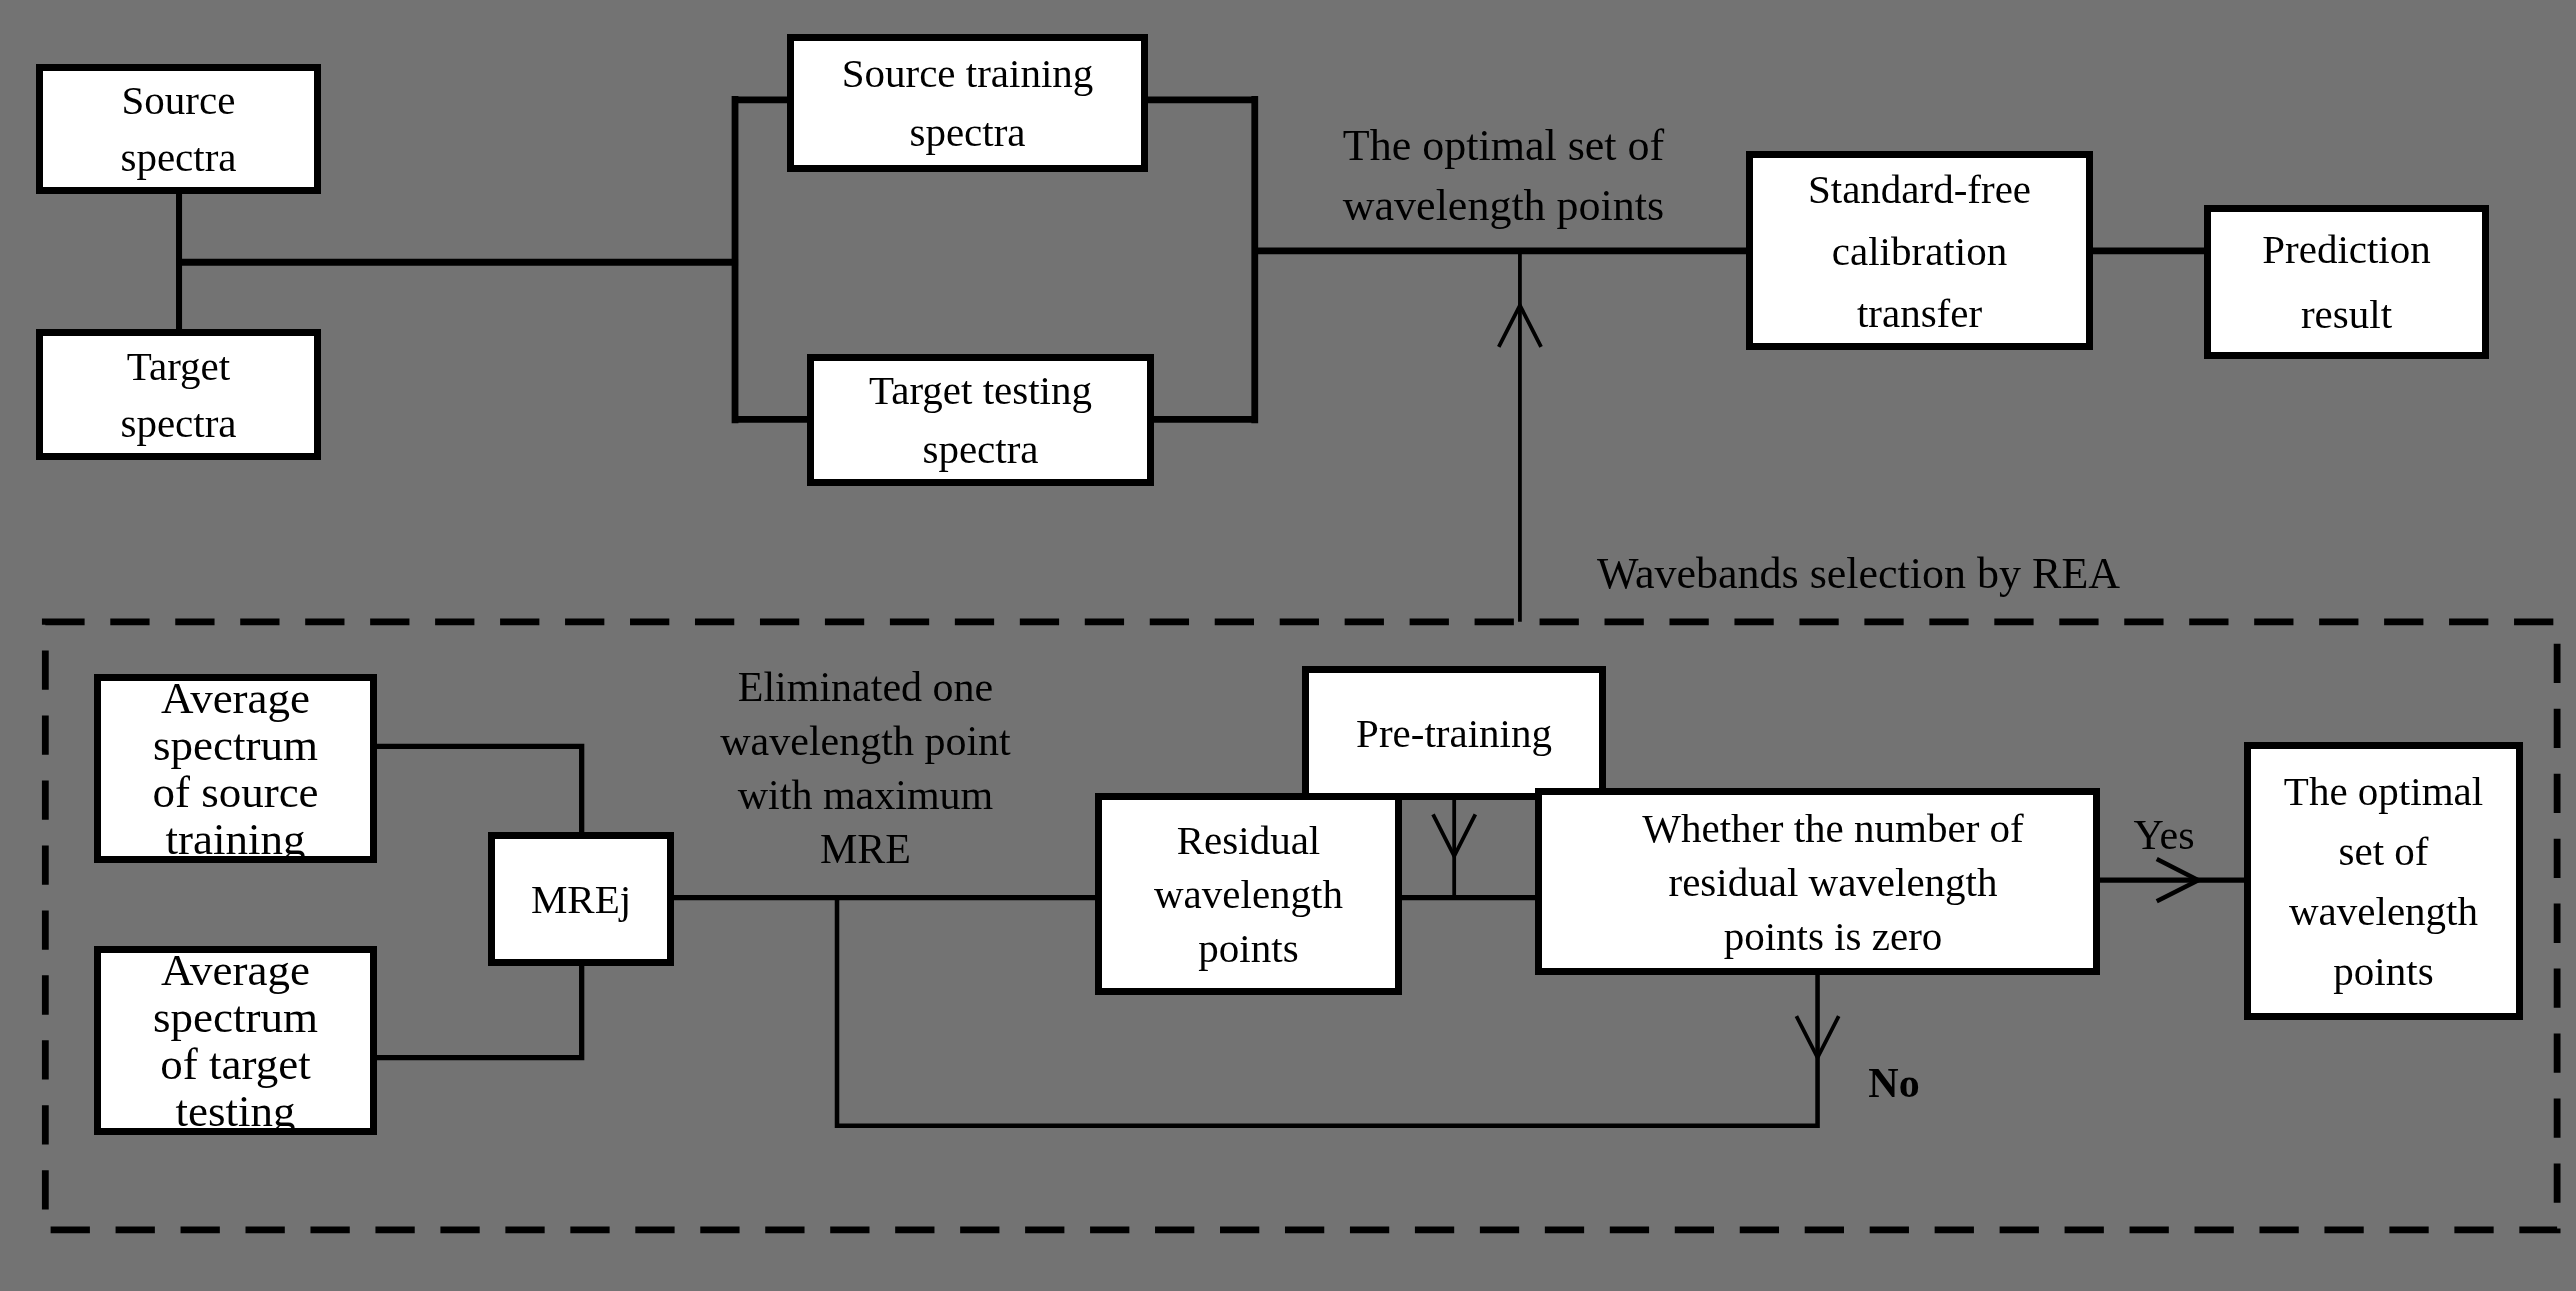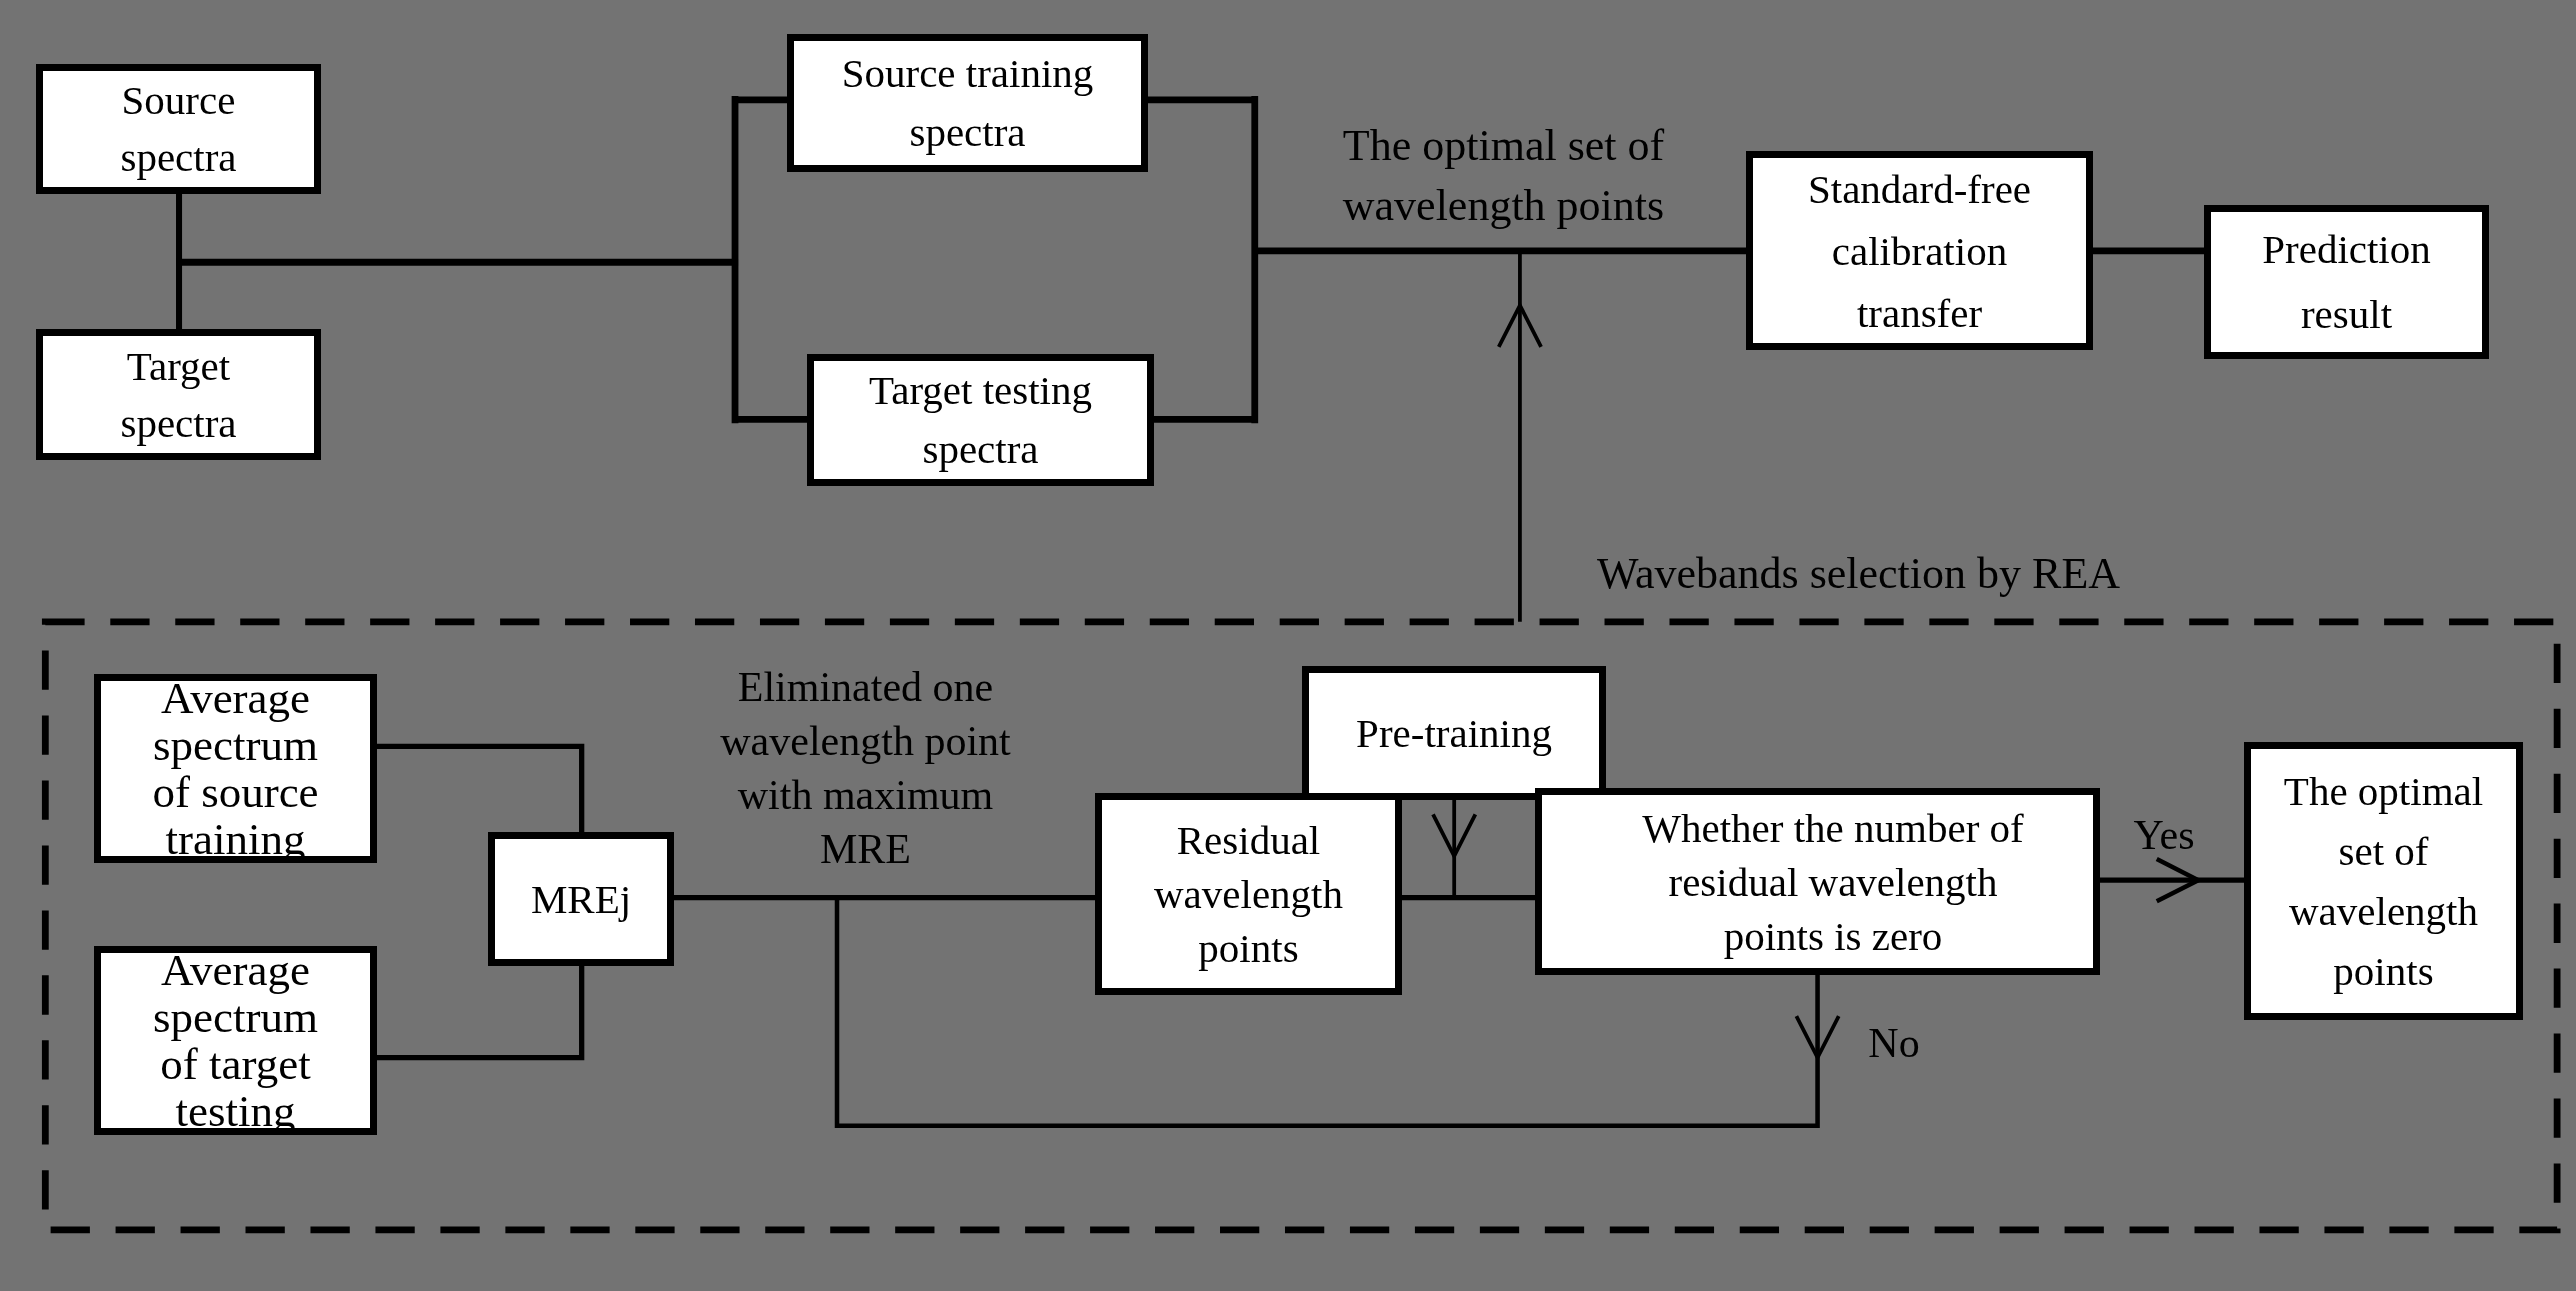--- a/index.html
+++ b/index.html
@@ -123,21 +123,21 @@
   <div class="box lh72" style="left:1095px;top:793px;width:307px;height:202px;">Residual
 wavelength
 points</div>
 
   <div class="box lh72" style="left:1535px;top:788px;width:565px;height:187px;padding-left:31px;">Whether the number of
 residual wavelength
 points is zero</div>
 
   <div class="label" style="left:2115px;top:808px;width:98px;height:53px;font-size:42px;">Yes</div>
 
-  <div class="label" style="left:1845px;top:1016px;width:98px;height:53px;font-size:42px;">No</div>
+  <div class="label" style="left:1845px;top:1056px;width:98px;height:53px;font-size:42px;font-weight:bold;">No</div>
 
   <div class="box lh80" style="left:2244px;top:742px;width:279px;height:278px;">The optimal
 set of
 wavelength
 points</div>
 
 </div>
 
 
 </body></html>

